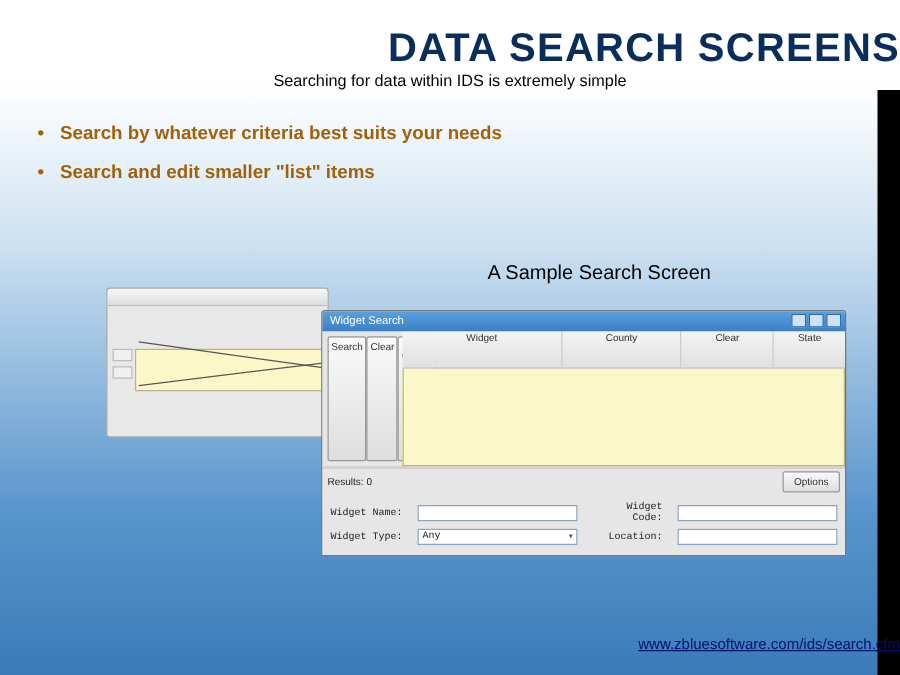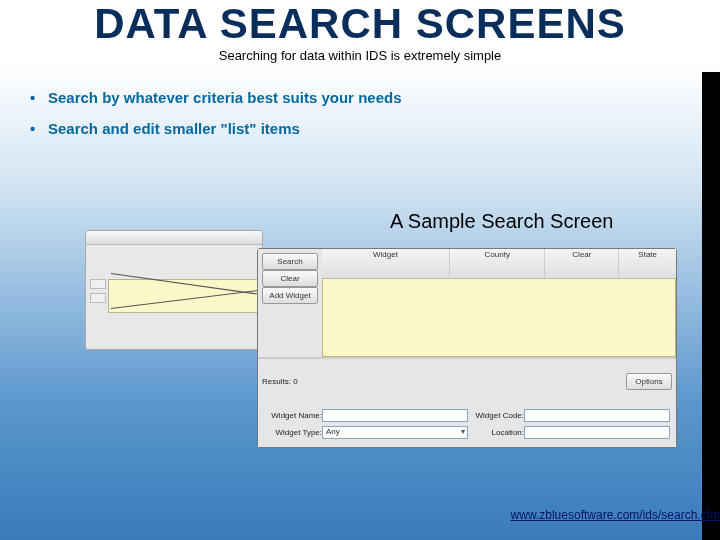--- a/index.html
+++ b/index.html
@@ -13,40 +13,41 @@
   }
   .black-strip {
     position: absolute;
     right: 0;
     top: 72px;
     width: 18px;
     bottom: 0;
     background: #000;
   }
   .title {
-    font-size: 42px;
+    font-size: 32px;
     font-weight: 900;
     color: #0a2e5c;
-    text-align: center;
+    text-align: right;
     letter-spacing: 1px;
+    padding-top: 20px;
     font-family: "Arial Black", Arial, sans-serif;
   }
   .subtitle {
     text-align: center;
     font-size: 13px;
     color: #000;
     margin-top: 0;
   }
   .bullets {
     margin: 26px 0 0 30px;
   }
   .bullets li {
     font-size: 15px;
     font-weight: bold;
-    color: #0369a1;
+    color: #a16207;
     list-style: none;
     margin-bottom: 14px;
     padding-left: 18px;
     position: relative;
   }
   .bullets li::before {
     content: "•";
     position: absolute;
     left: 0;
     top: 0;
@@ -56,21 +57,21 @@
     position: absolute;
     top: 210px;
     left: 85px;
     width: 600px;
     height: 280px;
   }
   .caption {
     position: absolute;
     top: 0;
     left: 305px;
-    font-size: 20px;
+    font-size: 16px;
     color: #000;
   }
   .back-window {
     position: absolute;
     top: 20px;
     left: 0;
     width: 178px;
     height: 120px;
     background: #e8e8e8;
     border: 1px solid #aaa;
@@ -146,21 +147,21 @@
   }
   .sw-body {
     display: flex;
     background: #e6e6e6;
     border-bottom: 1px solid #ccc;
   }
   .sw-left {
     width: 64px;
     padding: 4px;
     display: flex;
-    flex-direction: column;
+    flex-direction: row;
   }
   .ui-btn {
     background: linear-gradient(#fafafa,#dedede);
     border: 1px solid #999;
     border-radius: 2px;
     text-align: center;
     padding: 3px 2px;
     font-size: 8px;
     color: #333;
   }
@@ -188,34 +189,35 @@
   .yellow-results {
     height: 78px;
     background: #fbf7c8;
     border: 1px solid #bdb77f;
     border-top: none;
   }
   .results-bar {
     display: flex;
     justify-content: space-between;
     align-items: center;
-    padding: 14px 4px;
+    padding: 2px 4px;
     border-top: 1px solid #ccc;
     background: #e6e6e6;
   }
   .results-bar .lbl { font-size: 8px; color: #222; }
   .sw-form {
     background: #e6e6e6;
     padding: 5px 6px 8px 6px;
     display: grid;
     grid-template-columns: 58px 1fr 56px 1fr;
-    gap: 4px 0;
+    gap: 4px 12px;
     align-items: center;
     font-size: 8px;
     color: #222;
+    font-family: Liberation Mono, monospace;
   }
   .sw-form .lab { text-align: right; }
   .sw-form .inp {
     height: 13px;
     background: #fff;
     border: 1px solid #8aa5c2;
   }
   .sw-form .sel {
     height: 13px;
     background: #fff;
@@ -264,20 +266,28 @@
     <div class="titlebar"></div>
     <div class="sidebtn" style="top:48px"></div>
     <div class="sidebtn" style="top:62px"></div>
     <div class="yellowzone"></div>
   </div>
 
   <div class="callout-line l1"></div>
   <div class="callout-line l2"></div>
 
   <div class="search-window">
+    <div class="sw-titlebar">
+      <span>Widget Search</span>
+      <div class="winbtns">
+        <span></span>
+        <span></span>
+        <span></span>
+      </div>
+    </div>
     <div class="sw-body">
       <div class="sw-left">
         <div class="ui-btn">Search</div>
         <div class="ui-btn">Clear</div>
         <div class="ui-btn">Add Widget</div>
       </div>
       <div class="sw-right">
         <div class="col-headers">
           <div class="c1">Widget</div>
           <div class="c2">County</div>

